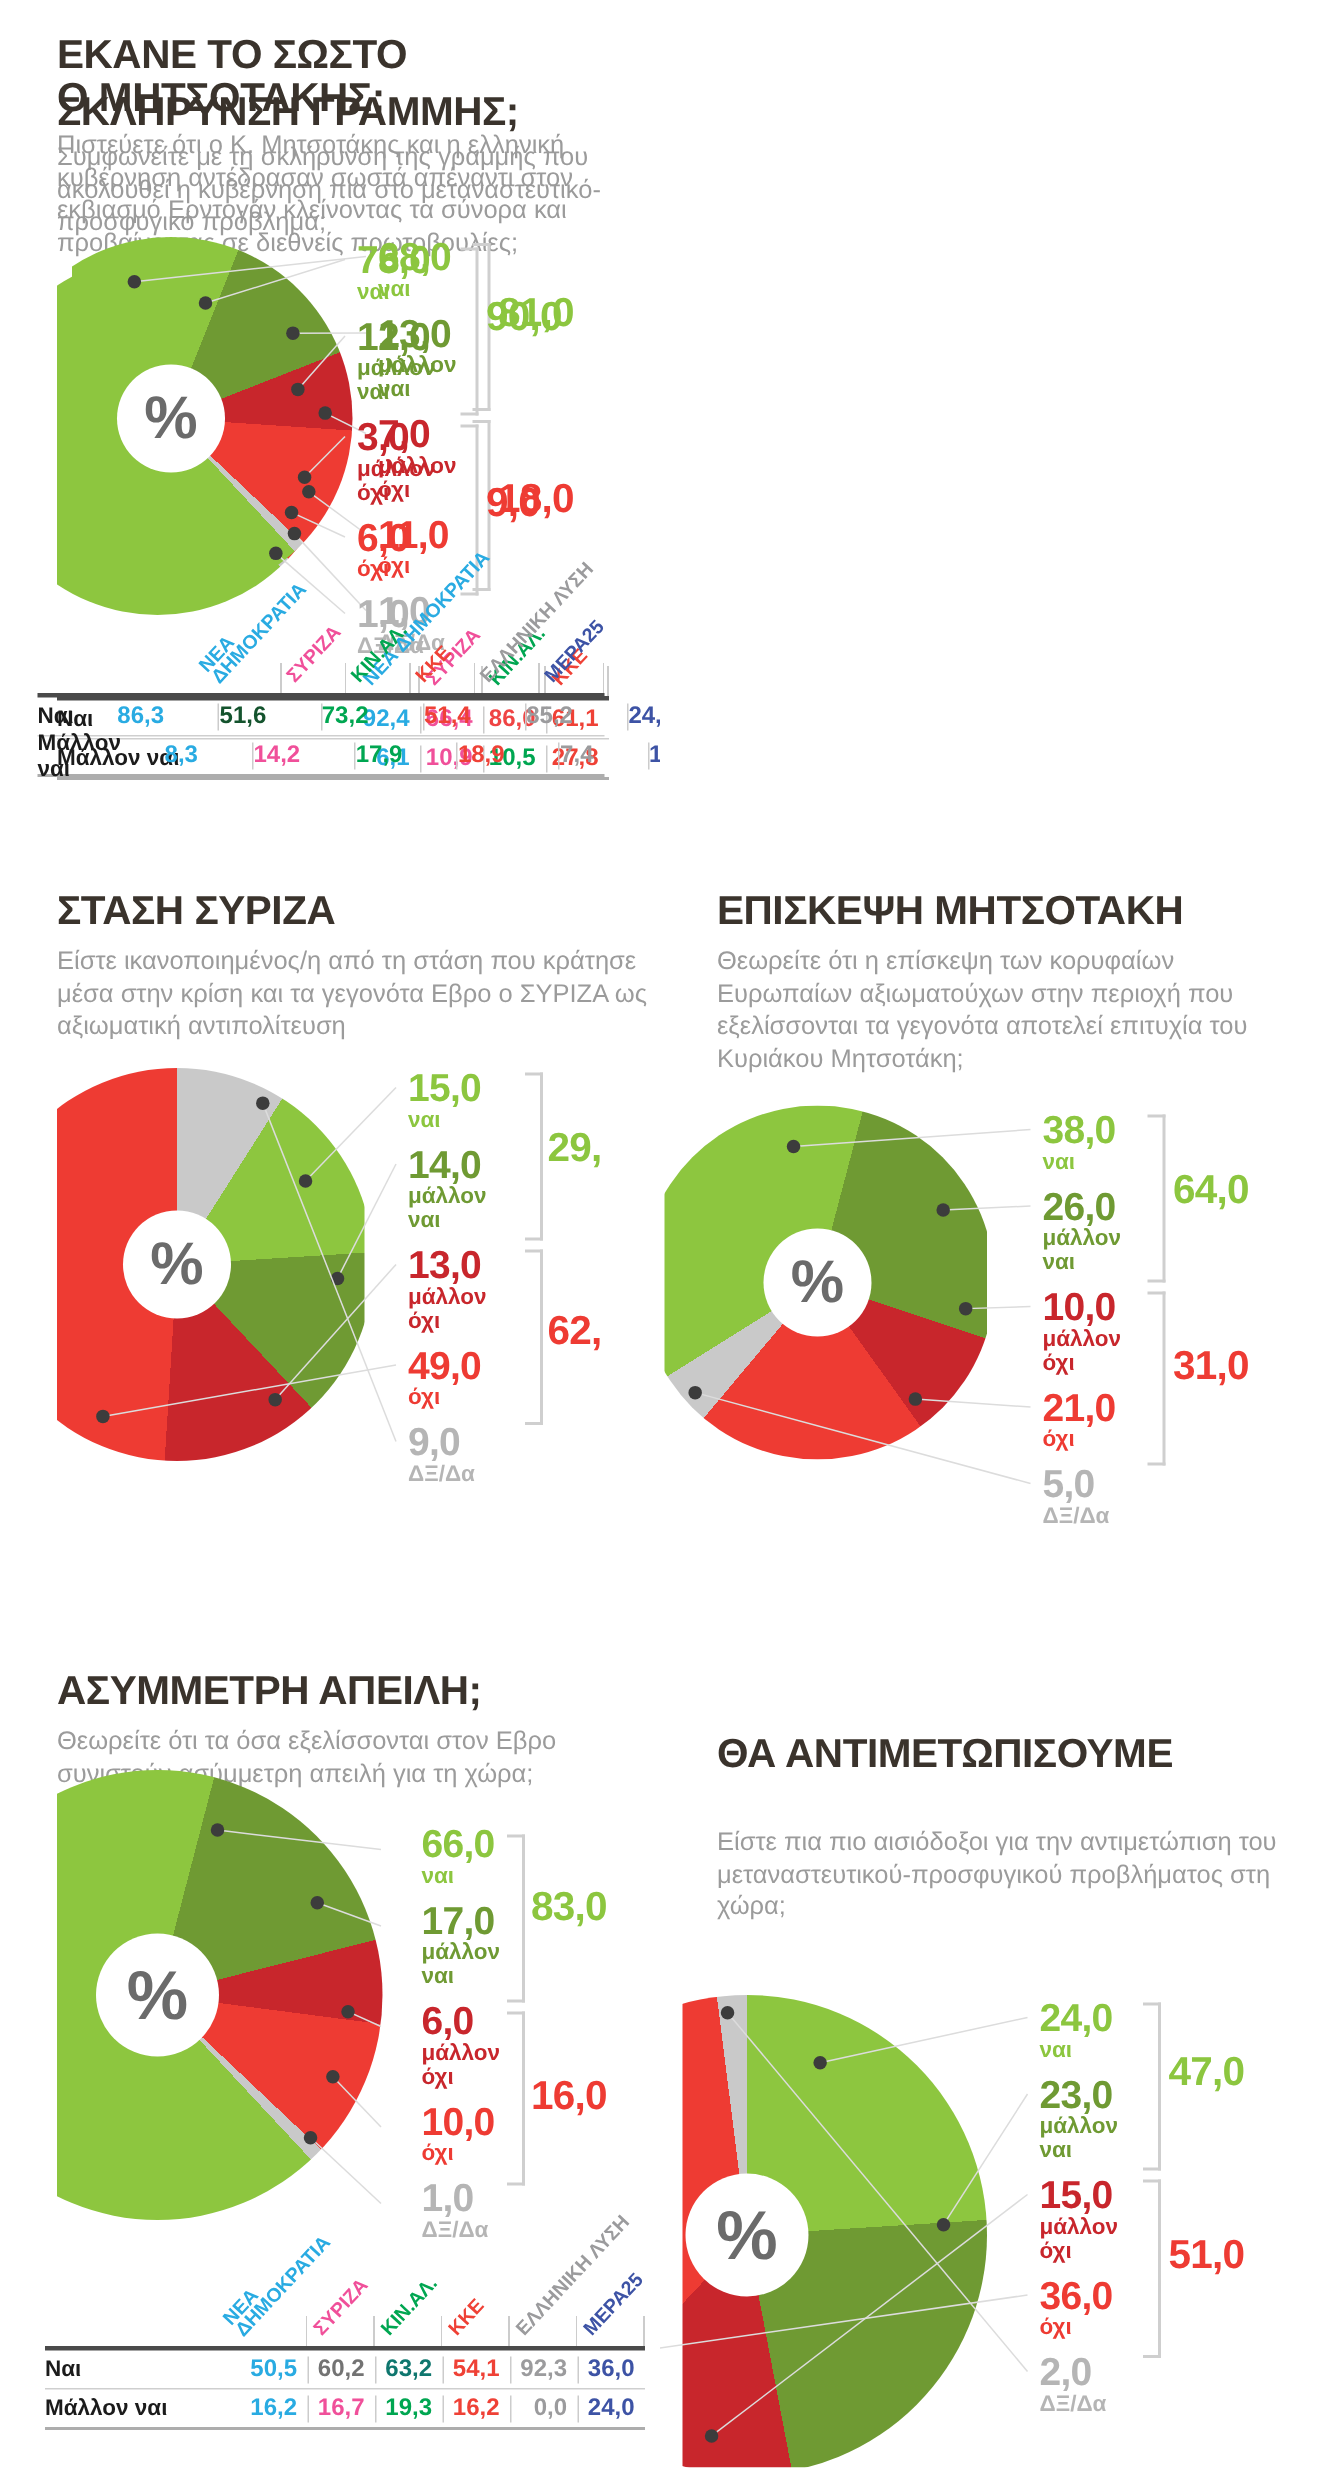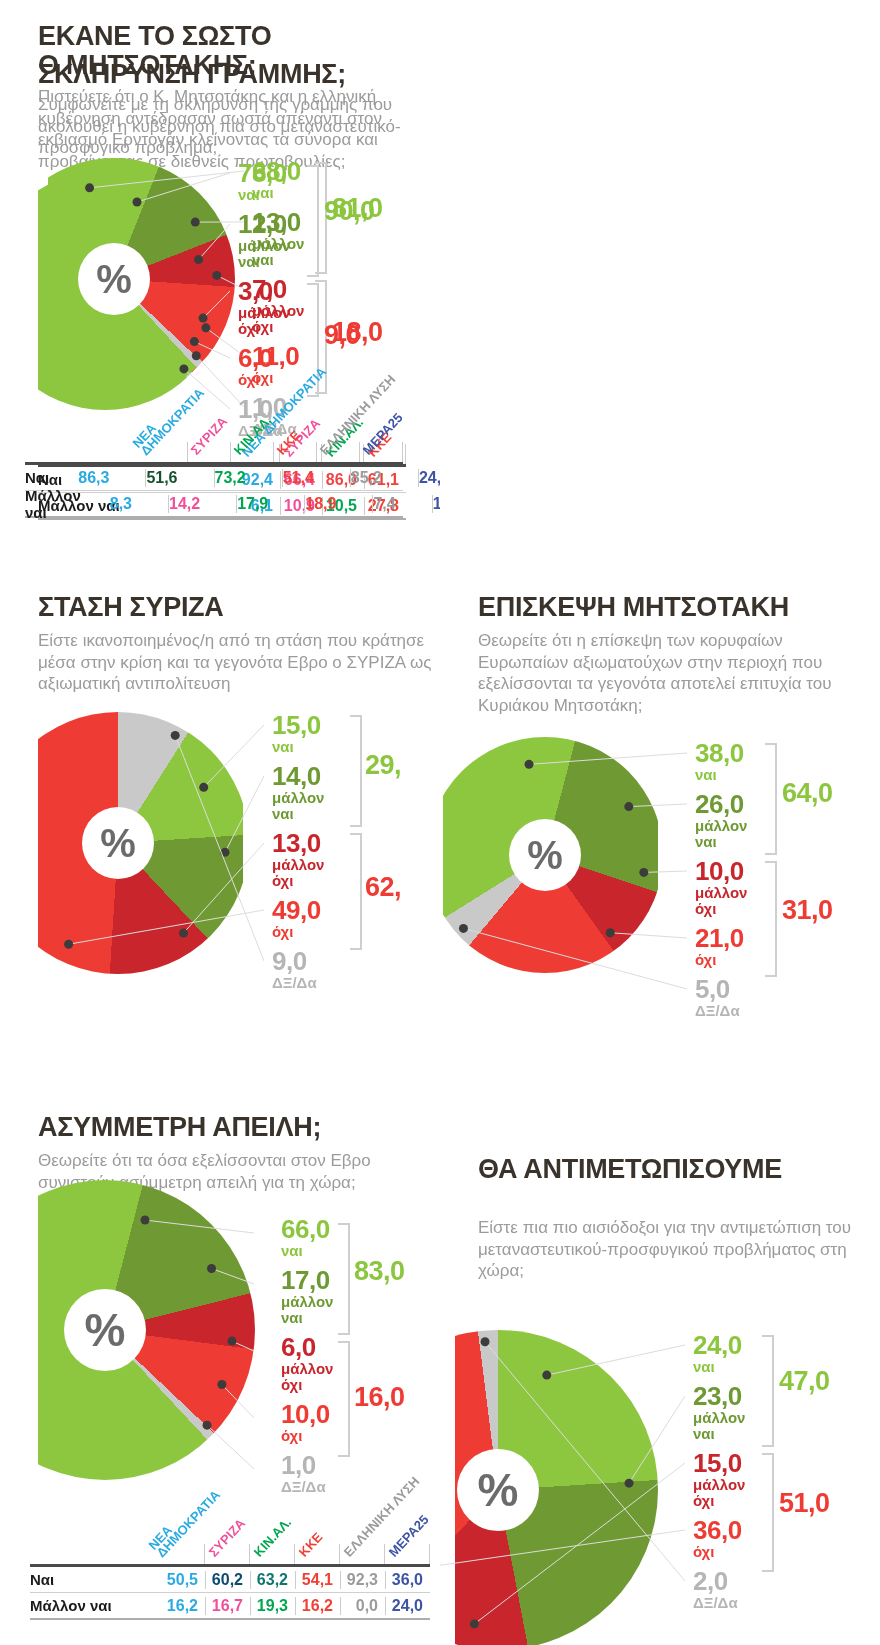--- a/index.html
+++ b/index.html
@@ -400,21 +400,21 @@
         <span class="hcol h1" style="color: rgb(240, 80, 154);">ΣΥΡΙΖΑ</span>
         <span class="hcol h2" style="color: rgb(0, 166, 81);">ΚΙΝ.ΑΛ.</span>
         <span class="hcol h3" style="color: rgb(239, 65, 54);">ΚΚΕ</span>
         <span class="hcol h4" style="color: rgb(155, 155, 157);">ΕΛΛΗΝΙΚΗ ΛΥΣΗ</span>
         <span class="hcol h5" style="color: rgb(61, 83, 165);">ΜΕΡΑ25</span>
         <div class="ticks"></div>
       </div>
       <div class="trow first">
         <span class="rlabel">Ναι</span>
         <span class="val" style="color: rgb(41, 171, 226);">50,5</span>
-        <span class="val" style="color: #0c4a6e;">60,2</span>
+        <span class="val" style="color: #737373;">60,2</span>
         <span class="val" style="color: #0f766e;">63,2</span>
         <span class="val" style="color: rgb(239, 65, 54);">54,1</span>
         <span class="val" style="color: rgb(155, 155, 157);">92,3</span>
         <span class="val" style="color: rgb(61, 83, 165);">36,0</span>
       </div>
       <div class="trow">
         <span class="rlabel">Μάλλον ναι</span>
         <span class="val" style="color: rgb(41, 171, 226);">16,2</span>
         <span class="val" style="color: rgb(240, 80, 154);">16,7</span>
         <span class="val" style="color: rgb(0, 166, 81);">19,3</span>

